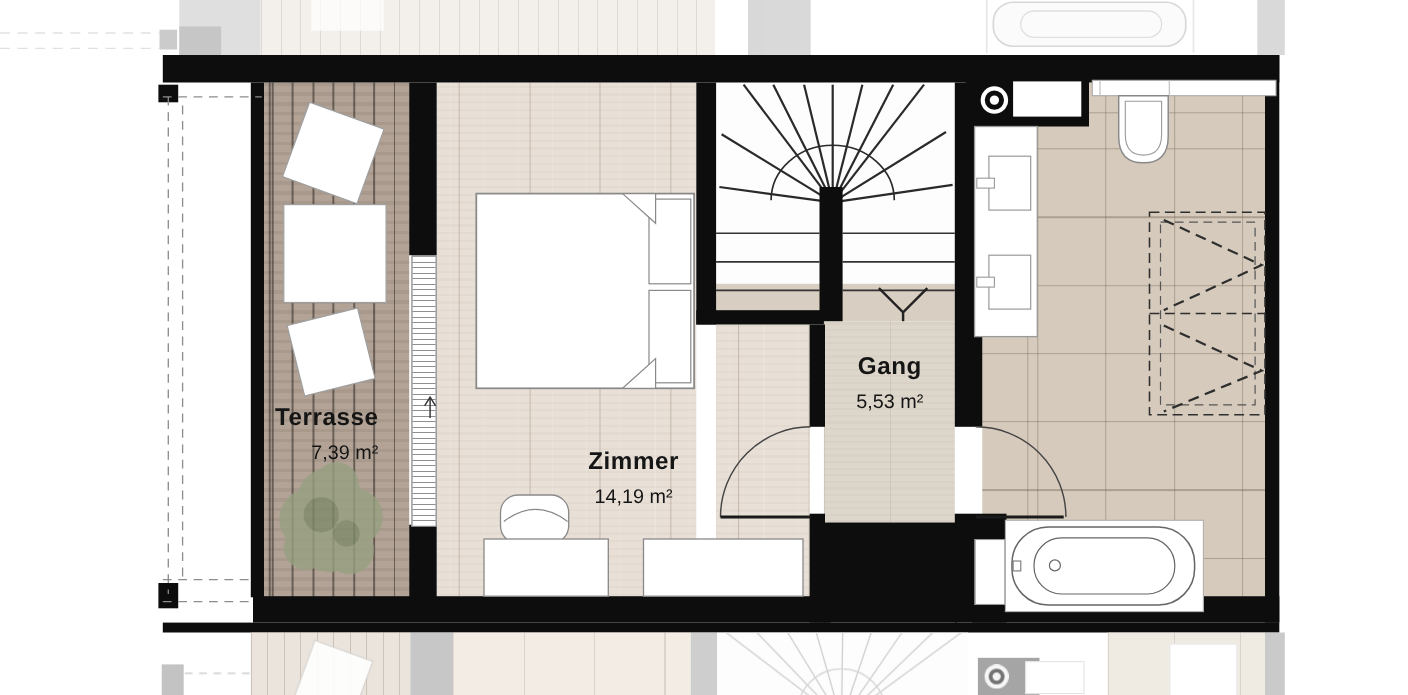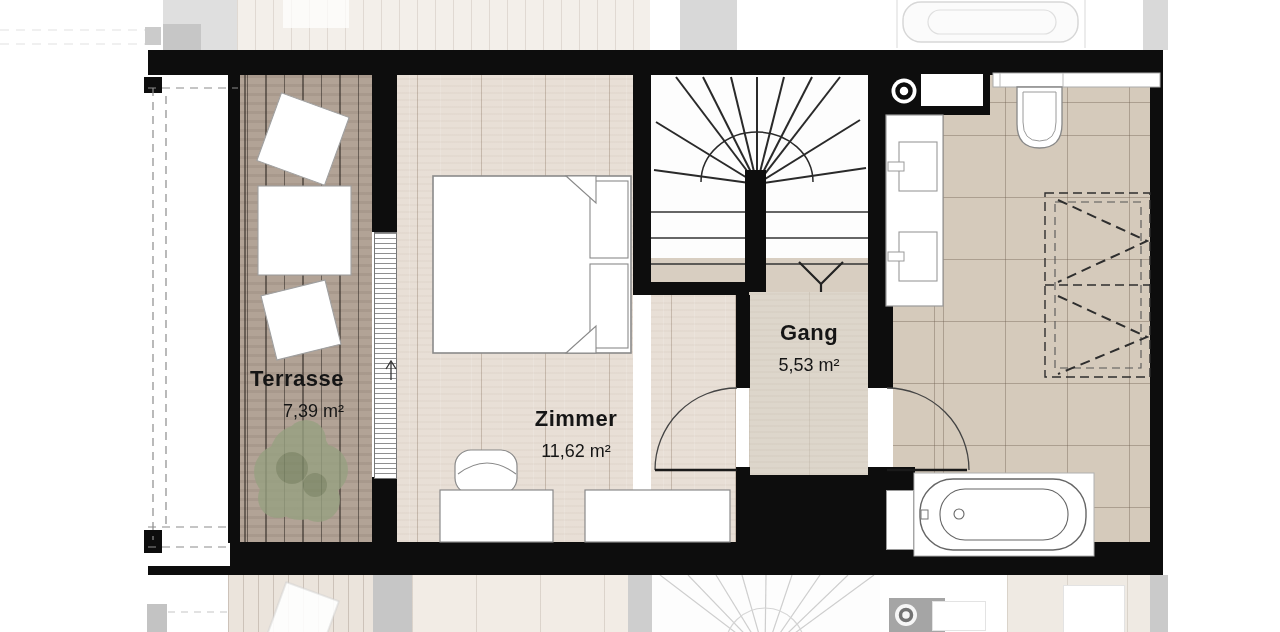--- a/index.html
+++ b/index.html
@@ -95,21 +95,21 @@
     <div class="abs" style="left:1063px;top:10px;width:60px;height:47px;background:#fff;border:1px solid #ddd;"></div>
     <div class="abs" style="left:1150px;top:0;width:18px;height:57px;background:#bdbdbd;"></div>
   </div>
 
   <div class="room-label" style="left:297px;top:366px;text-align:right;">
     <div class="rname">Terrasse</div>
     <div class="rarea">7,39 m²</div>
   </div>
   <div class="room-label" style="left:576px;top:392px;margin-top:14px;">
     <div class="rname">Zimmer</div>
-    <div class="rarea">11,62 m²</div>
+    <div class="rarea">14,19 m²</div>
   </div>
   <div class="room-label" style="left:809px;top:320px;">
     <div class="rname">Gang</div>
     <div class="rarea">5,53 m²</div>
   </div>
 
   <svg class="overlay" width="1280" height="632" viewBox="0 0 1280 632">
     <defs>
       <clipPath id="bsclip">
           <rect x="652" y="575" width="228" height="57"></rect>

